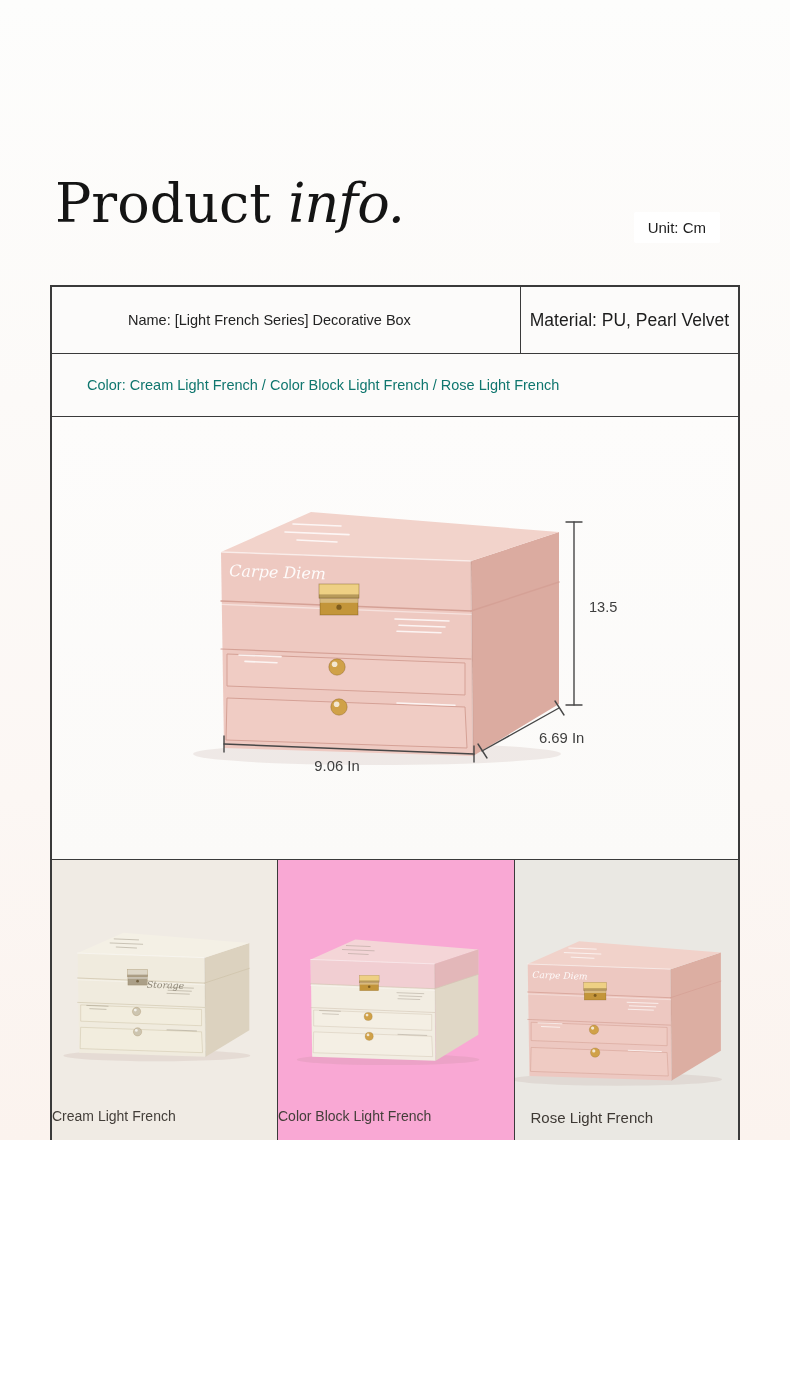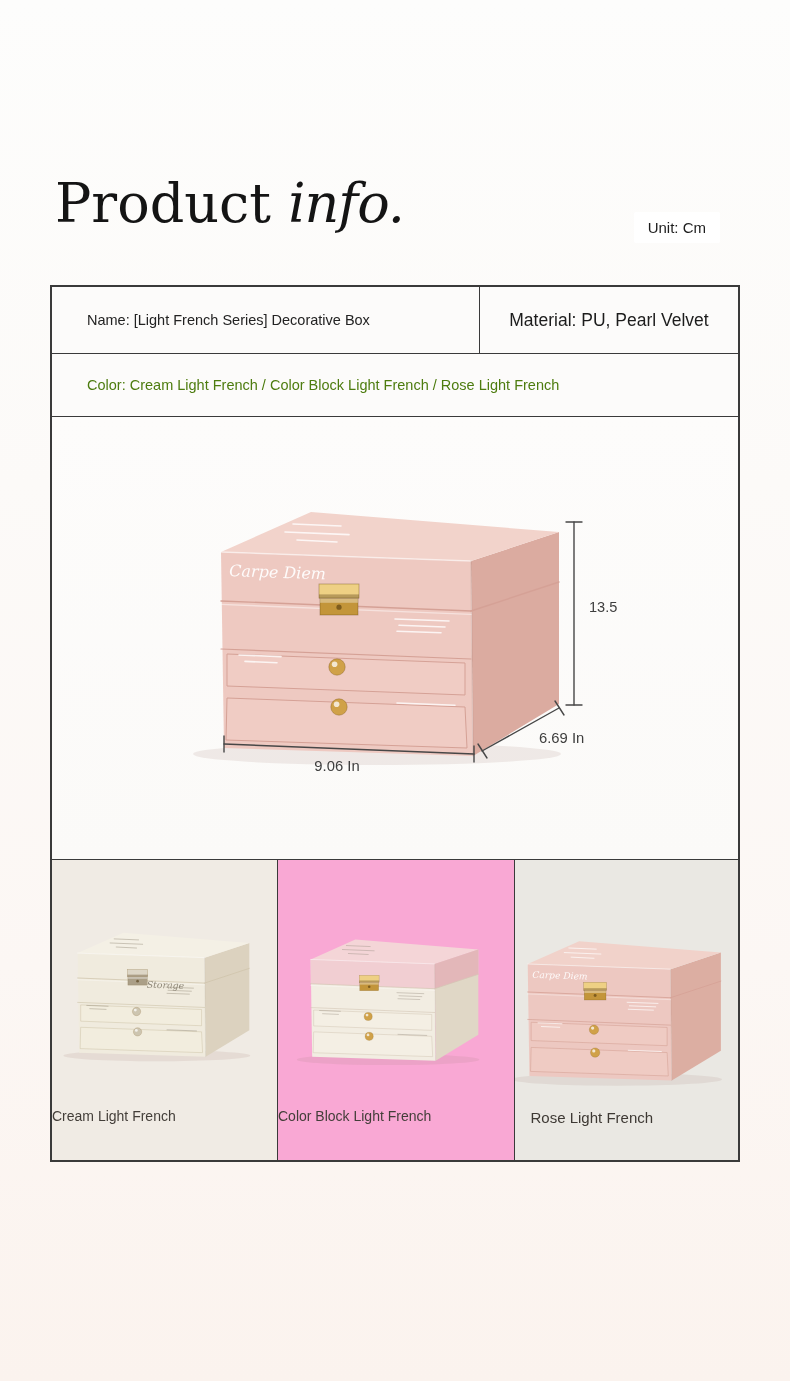--- a/index.html
+++ b/index.html
@@ -1,19 +1,19 @@
 <!DOCTYPE html>
 <html><head>
 <meta charset="utf-8">
 <style>
   html,body{margin:0;padding:0;}
   body{font-family:"Liberation Sans",sans-serif;}
   .page{
     position:relative;
-    width:790px;height:1381px;
+    width:790px;height:1140px;
     background:linear-gradient(180deg,#fdfdfc 0%,#fcfaf8 35%,#fcf7f4 70%,#fbf3ee 100%);
     overflow:hidden;
   }
   
   .hdr{position:absolute;left:55px;top:176px;width:690px;height:80px;}
   .title{
     margin:0;font-family:"DejaVu Serif",serif;font-weight:500;
     font-size:54px;color:#141414;letter-spacing:0px;line-height:1.05;
   }
   .title em{font-style:italic;letter-spacing:-1px;}
@@ -21,34 +21,34 @@
     position:absolute;right:25px;top:36px;
     font-size:15px;color:#1d1d1d;background:#ffffff;
     padding:7px 14px;border-radius:2px;
   }
   
   .grid{
     position:absolute;left:50px;top:285px;width:690px;
     border:2px solid #3a3a3a;box-sizing:border-box;
     background:#fcfbfa;
   }
-  .row-nm{display:flex;height:66px;}
+  .row-nm{display:flex;height:66px;padding-left:41px;}
   .cell{box-sizing:border-box;color:#232323;}
   .cell-name{
     flex:0 0 415px;display:flex;align-items:center;
     padding-left:35px;font-size:14.5px;
   }
   .cell-material{
     flex:1;display:flex;align-items:center;justify-content:center;
     border-left:1.5px solid #3a3a3a;font-size:17.5px;color:#1c1c1c;margin-left:12px;
   }
   .row-color{
     height:63px;border-top:1.5px solid #3a3a3a;
     display:flex;align-items:center;padding-left:35px;
-    font-size:14.5px;box-sizing:border-box;color:#4d7c0f;
+    font-size:14.5px;box-sizing:border-box;color:#0f766e;
   }
   .img-cell{
     position:relative;height:442px;border-top:1.5px solid #3a3a3a;
     background:linear-gradient(180deg,#fdfcfb, #fbfaf8);
     overflow:hidden;
   }
   .img-cell svg{position:absolute;left:89px;top:-5px;width:504px;height:384px;}
   .colors-head{
     height:80px;border-top:1.5px solid #3a3a3a;
     display:flex;align-items:center;justify-content:center;

